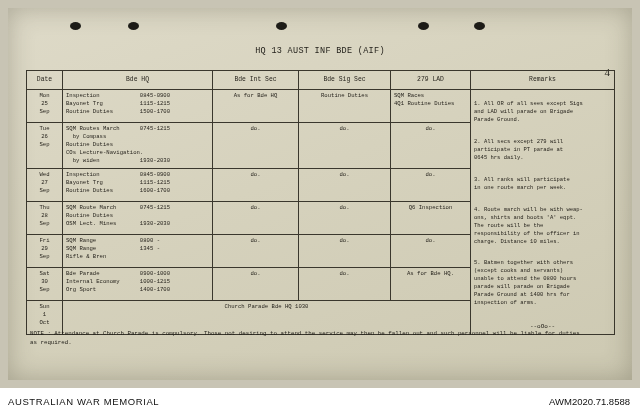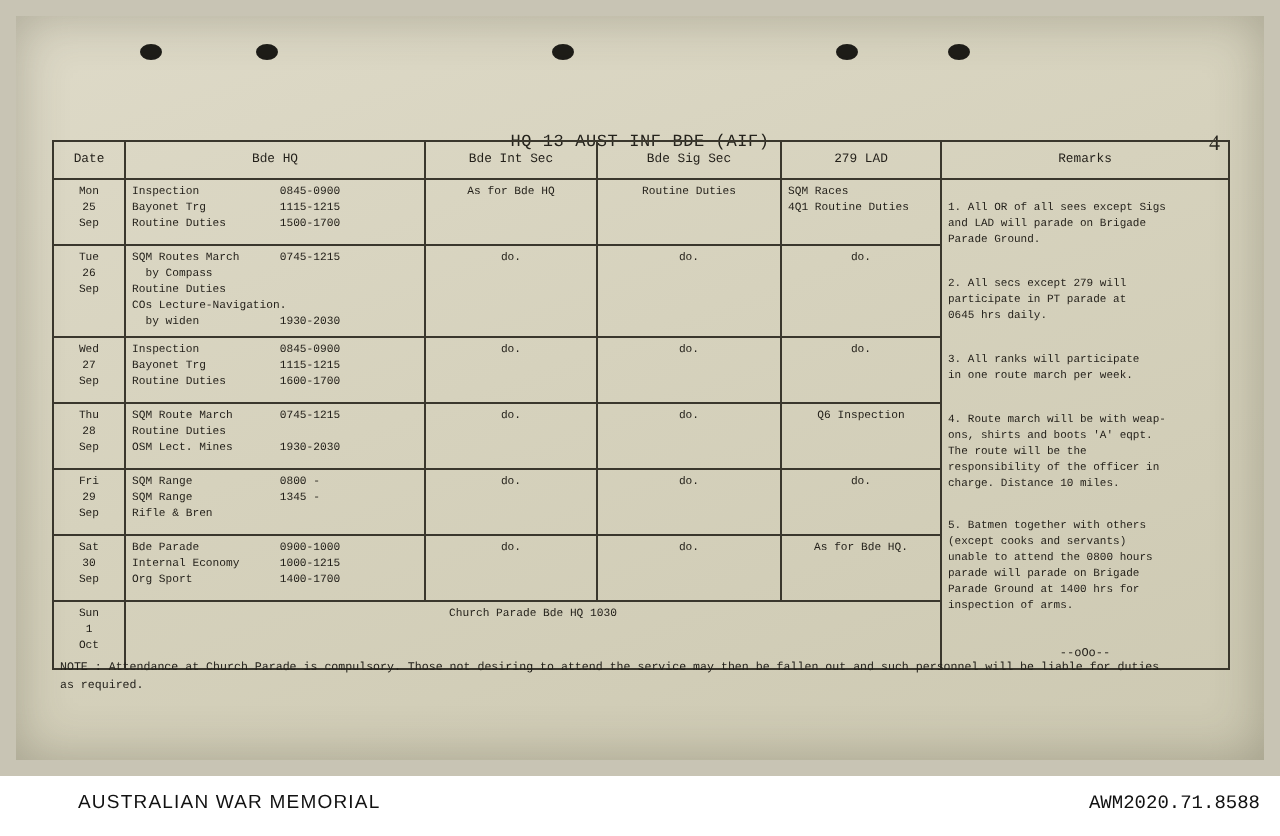--- a/index.html
+++ b/index.html
@@ -59,21 +59,21 @@
     position: absolute;
     top: 38px;
     left: 0;
     width: 100%;
     text-align: center;
     font-family: "Liberation Mono", monospace;
     font-size: 8.5px;
     color: #24221c;
     letter-spacing: 0.3px;
   }
-  .title-line1 { margin-bottom: 4px; margin-top: 20px; }
+  .title-line1 { margin-bottom: 4px; }
   .title-line2 {
     text-decoration: underline;
     font-weight: bold;
   }
 
   .corner-mark {
     position: absolute;
     right: 22px;
     top: 58px;
     font-family: "Liberation Serif", serif;
@@ -152,29 +152,28 @@
     background: #ffffff;
   }
   .footer-left {
     position: absolute;
     left: 8px;
     top: 8px;
     font-size: 9.5px;
     letter-spacing: 0.6px;
     color: #111111;
     font-family: "Liberation Sans", sans-serif;
-    margin-left: 31px;
   }
   .footer-right {
     position: absolute;
     right: 10px;
     top: 8px;
     font-size: 9.5px;
     color: #111111;
-    font-family: Liberation Mono, monospace;
+    font-family: Liberation Sans, sans-serif;
   }
   .edge-shadow {
     position: absolute;
     left: 0; top: 0; right: 0; bottom: 0;
     pointer-events: none;
     box-shadow: inset 0 0 26px rgba(60,56,40,0.30);
   }
 </style>
 </head>
 <body>

